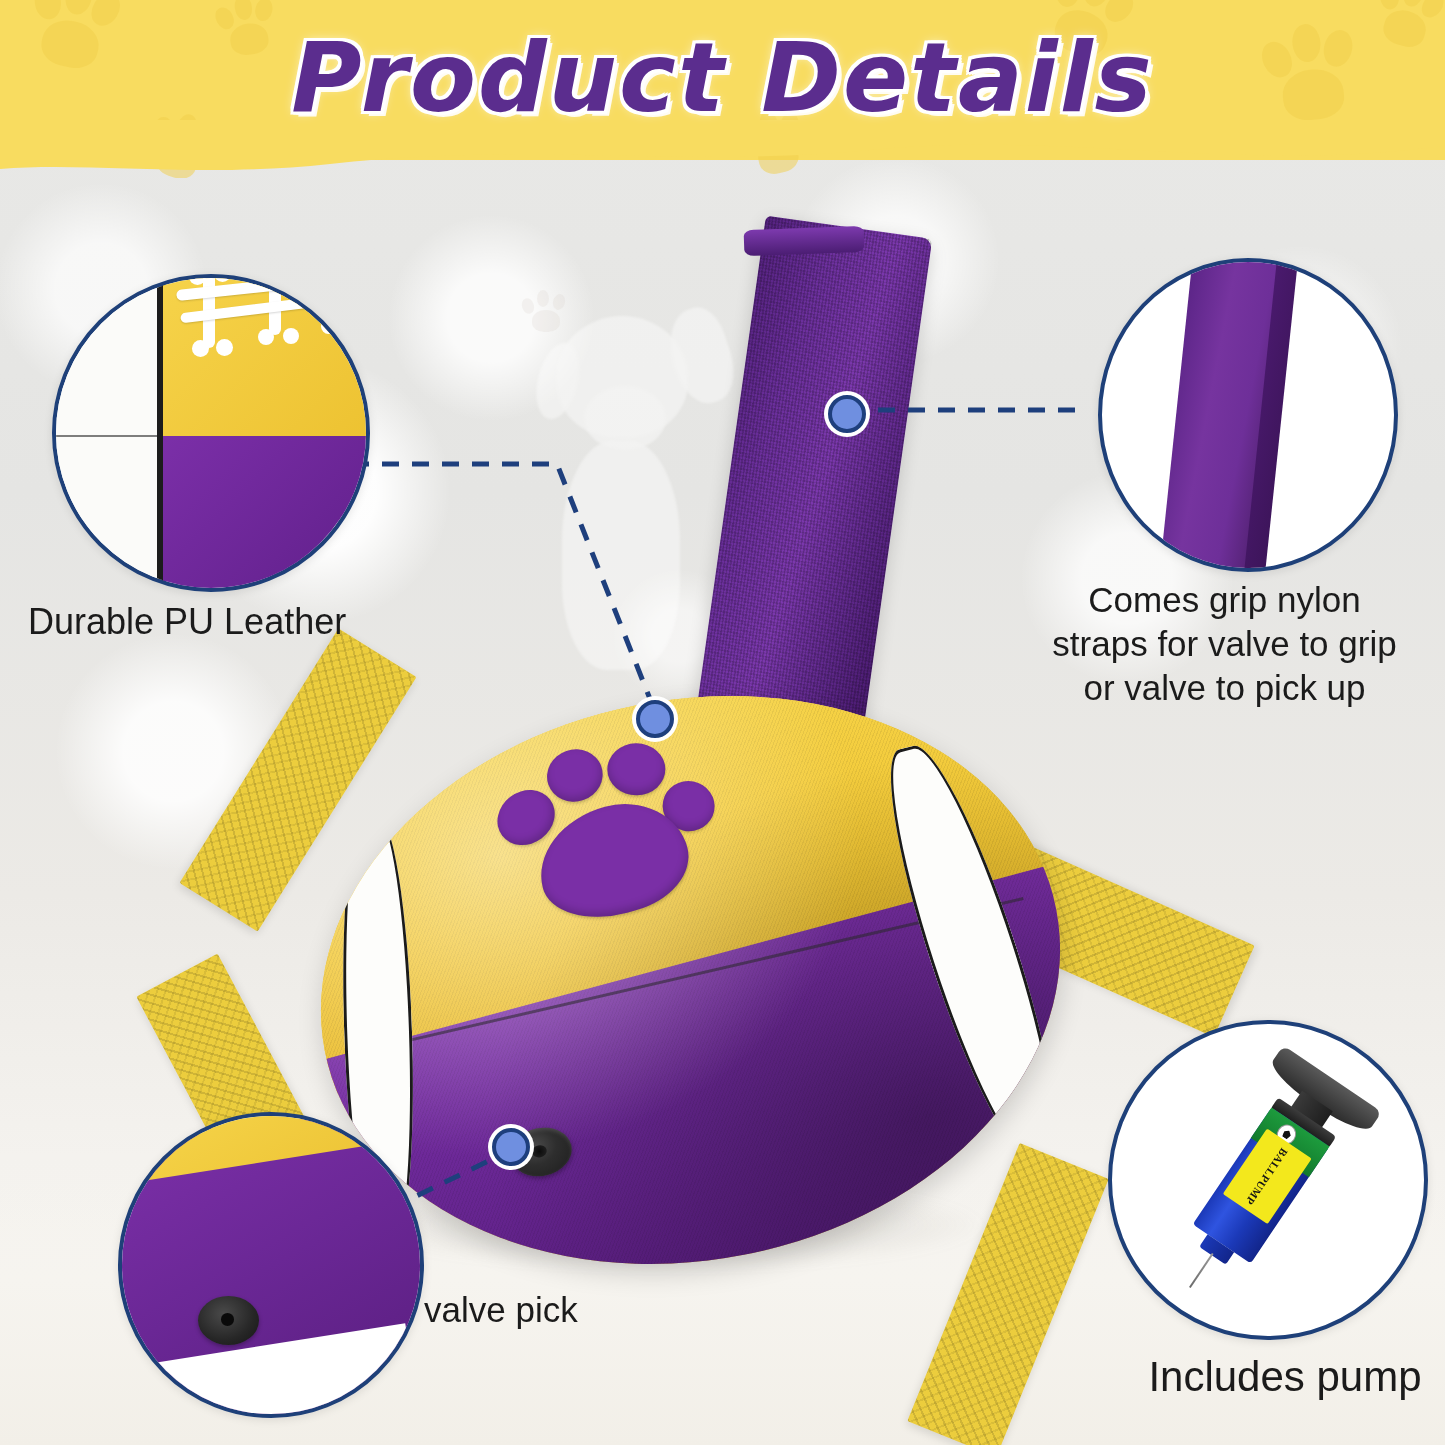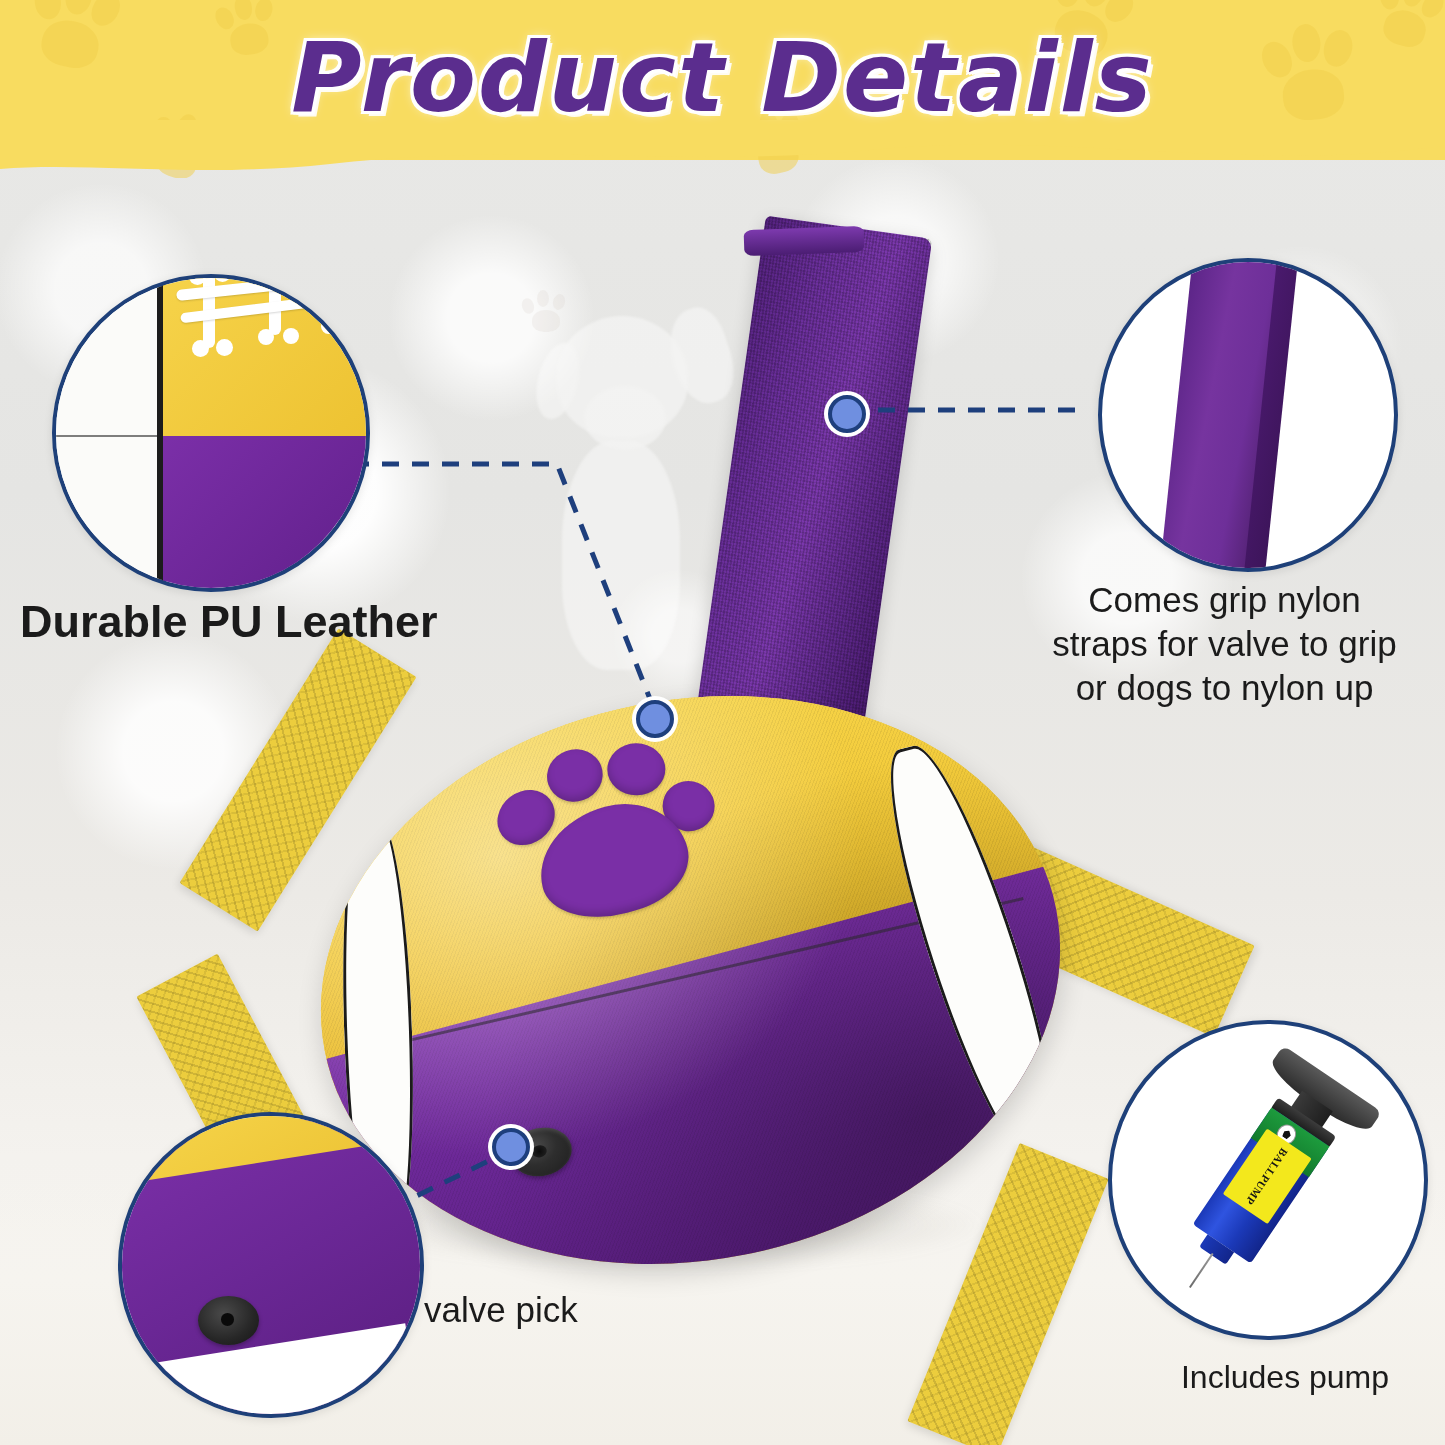--- a/index.html
+++ b/index.html
@@ -222,24 +222,24 @@
 
   
   .dot{position:absolute;width:30px;height:30px;border-radius:50%;
     background:#6f8fe0;border:4px solid #1e3f7d;box-shadow:0 0 0 4px #fff;}
   .dash{position:absolute;}
   .dash svg{display:block;overflow:visible;}
 
   
   .label{position:absolute;color:#1b1b1b;font-size:34px;line-height:43px;
     font-family:"Liberation Sans","DejaVu Sans",sans-serif;}
-  .label.l1{left:20px;top:600px;font-size:45px;white-space:nowrap;font-weight:bold;}
+  .label.l1{left:28px;top:600px;font-size:36px;white-space:nowrap;}
   .label.l2{left:1012px;top:578px;width:425px;text-align:center;font-size:35px;line-height:44px;}
   .label.l3{left:424px;top:1288px;width:330px;text-align:left;font-size:35px;line-height:44px;}
-  .label.l4{left:1125px;top:1355px;width:320px;text-align:center;font-size:32px;line-height:44px;}
+  .label.l4{left:1125px;top:1355px;width:320px;text-align:center;font-size:42px;line-height:44px;}
 </style>
 </head>
 <body>
 
 <div id="stage">
 
   <div class="bg-base"></div>
   <div class="bg-ground"></div>
 
   <div class="ghost-dog">
@@ -387,21 +387,21 @@
 
   <div class="callout" style="left:1098px;top:258px;width:292px;height:306px;">
     <div class="co-inner">
       <div class="ny-band tex-nyl"></div>
       <div class="ny-edge tex-nyl"></div>
     </div>
   </div>
   <div class="label l2">
     <div>Comes grip nylon</div>
     <div>straps for valve to grip</div>
-    <div>or dogs to nylon up</div>
+    <div>or valve to pick up</div>
   </div>
 
   <div class="callout" style="left:118px;top:1112px;width:298px;height:298px;">
     <div class="co-inner">
       <div class="vz-purple tex-pu"></div>
       <div class="vz-yellow tex-pu"></div>
       <div class="vz-white"></div>
       <div class="vz-valve"></div>
     </div>
   </div>

